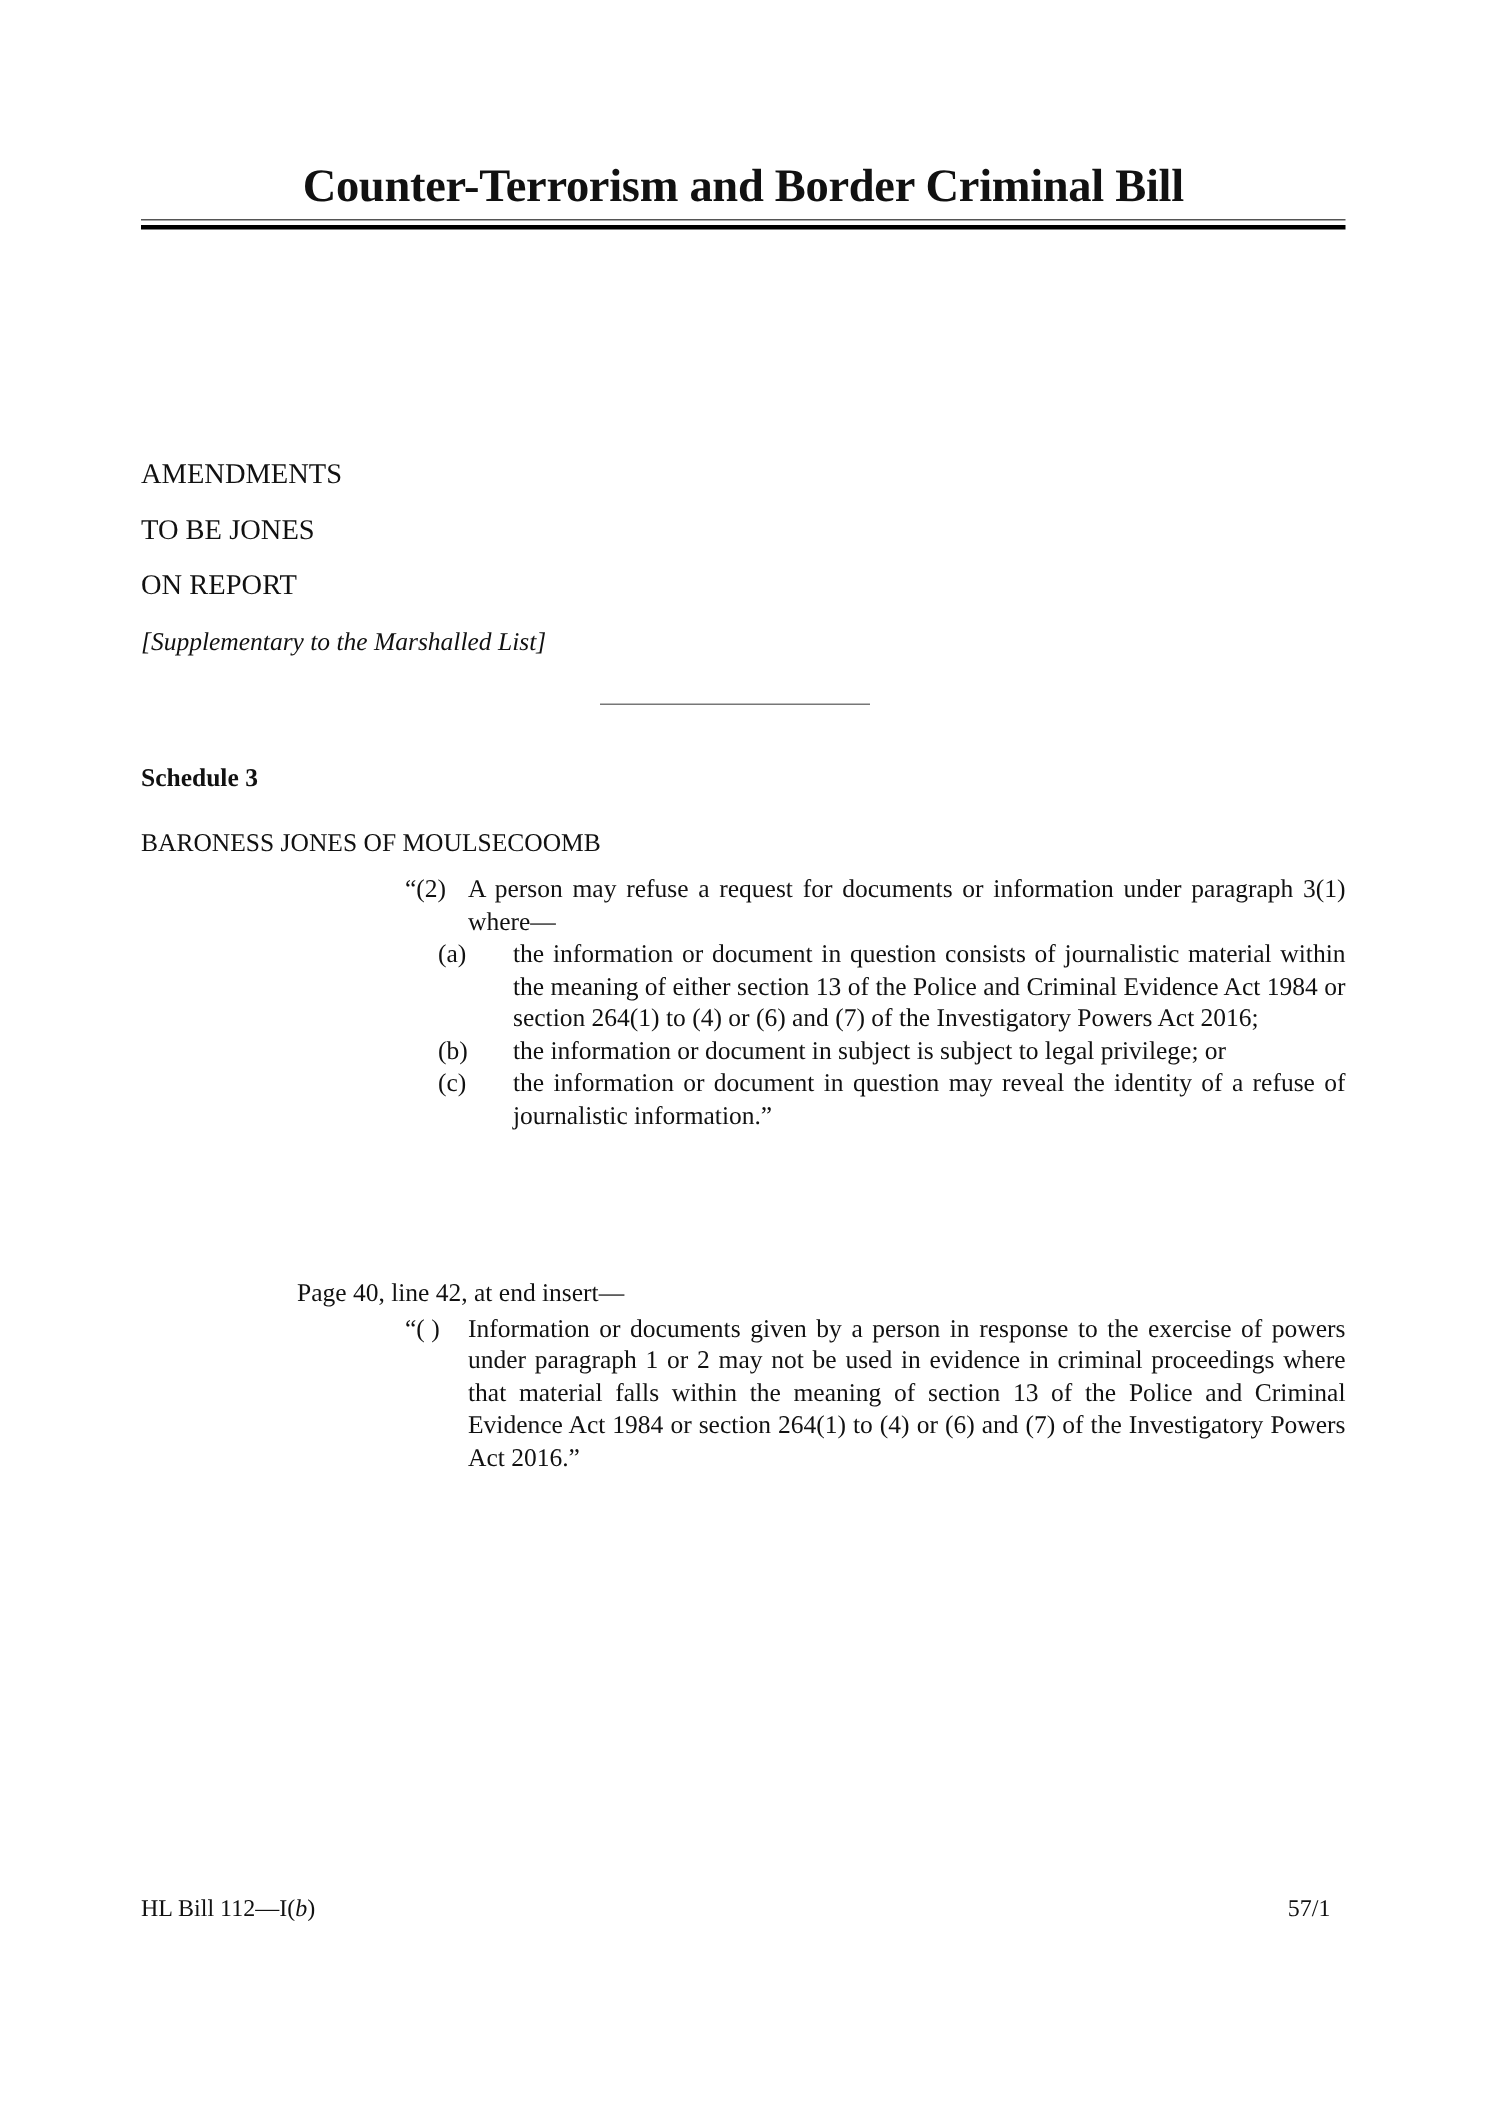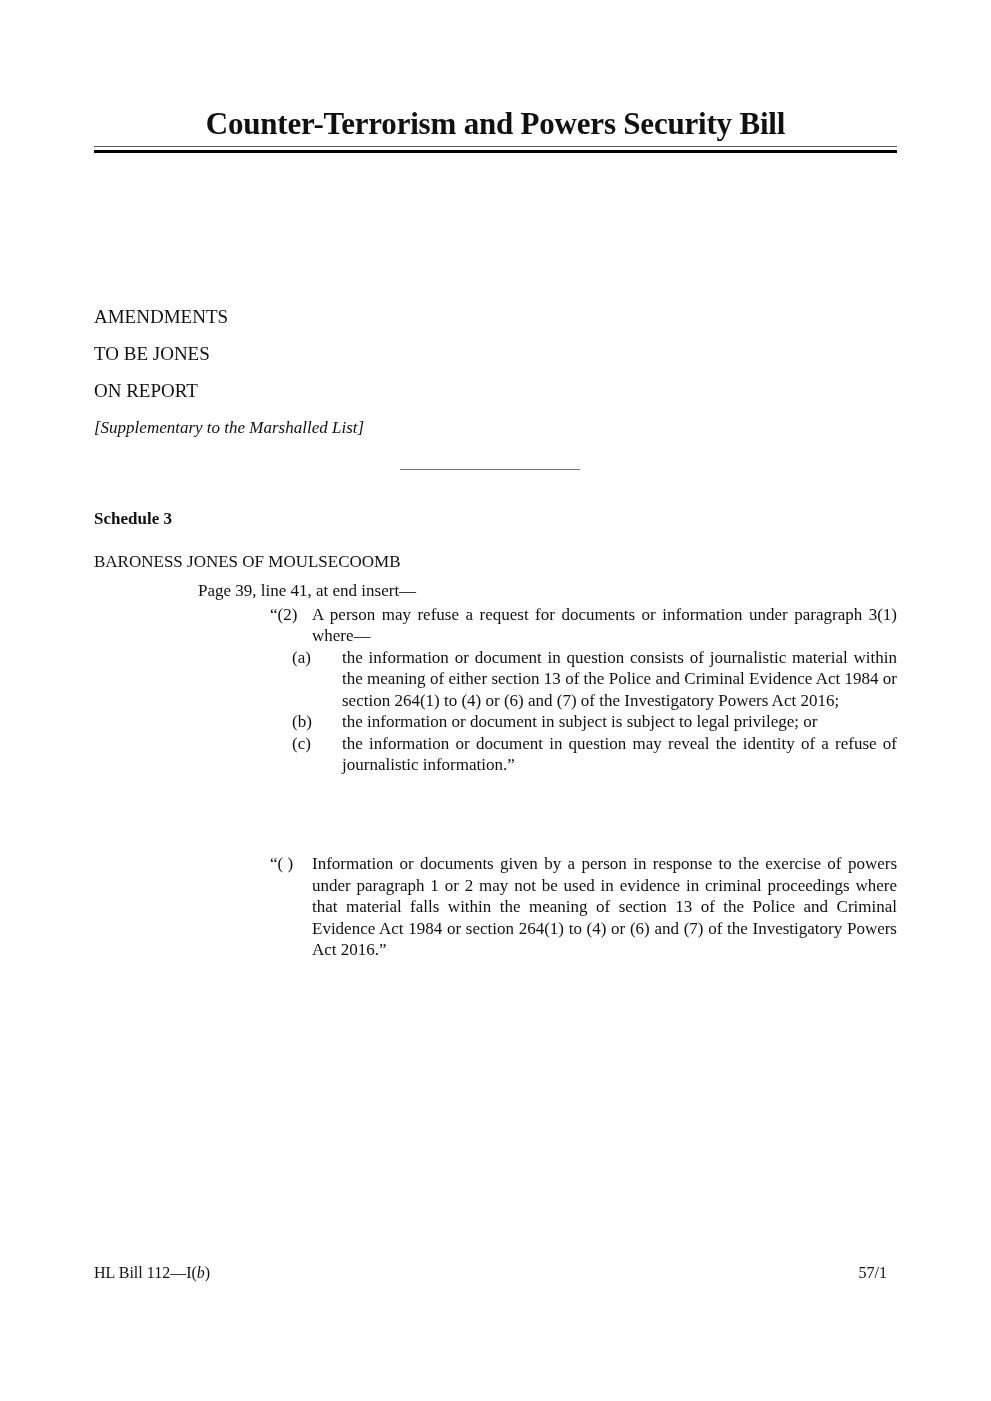--- a/index.html
+++ b/index.html
@@ -51,36 +51,35 @@
   .footer-left {
     position: absolute; left: 94px; top: 1264px; font-size: 16px;
   }
   .footer-right {
     position: absolute; right: 104px; top: 1264px; font-size: 16px;
   }
 </style>
 </head>
 <body>
 
-<div class="title">Counter-Terrorism and Powers Security Bill</div>
+<div class="title">Counter-Terrorism and Border Criminal Bill</div>
 <div class="rule-thin"></div>
 <div class="rule-thick"></div>
 
 <div class="center-block hd1">AMENDMENTS</div>
 <div class="center-block hd2">TO BE JONES</div>
 <div class="center-block hd3">ON REPORT</div>
 <div class="center-block hd4">[Supplementary to the Marshalled List]</div>
 
 <div class="divider"></div>
 
 <div class="center-block schedule">Schedule 3</div>
 <div class="center-block sponsor">BARONESS JONES OF MOULSECOOMB</div>
 
 <div class="amend amend1">
-  <span class="ref">Page 39, line 41, at end insert—</span>
   <div class="para">
     <span class="num">“(2)</span>
     <div class="body">A person may refuse a request for documents or information under paragraph 3(1) where—</div>
   </div>
   <div class="para" style="margin-top:0">
     <div class="sub">
       <span class="num">(a)</span>
       <div class="body">the information or document in question consists of journalistic material within the meaning of either section 13 of the Police and Criminal Evidence Act 1984 or section 264(1) to (4) or (6) and (7) of the Investigatory Powers Act 2016;</div>
     </div>
     <div class="sub">
@@ -88,20 +87,21 @@
       <div class="body">the information or document in subject is subject to legal privilege; or</div>
     </div>
     <div class="sub">
       <span class="num">(c)</span>
       <div class="body">the information or document in question may reveal the identity of a refuse of journalistic information.”</div>
     </div>
   </div>
 </div>
 
 <div class="amend amend2">
+  <span class="ref">Page 40, line 42, at end insert—</span>
   <div class="para para2">
     <span class="num">“( )</span>
     <div class="body">Information or documents given by a person in response to the exercise of powers under paragraph 1 or 2 may not be used in evidence in criminal proceedings where that material falls within the meaning of section 13 of the Police and Criminal Evidence Act 1984 or section 264(1) to (4) or (6) and (7) of the Investigatory Powers Act 2016.”</div>
   </div>
 </div>
 
 <div class="footer-left"><span>HL Bill 112—I(</span><i>b</i><span>)</span></div>
 <div class="footer-right">57/1</div>
 
 </body></html>

